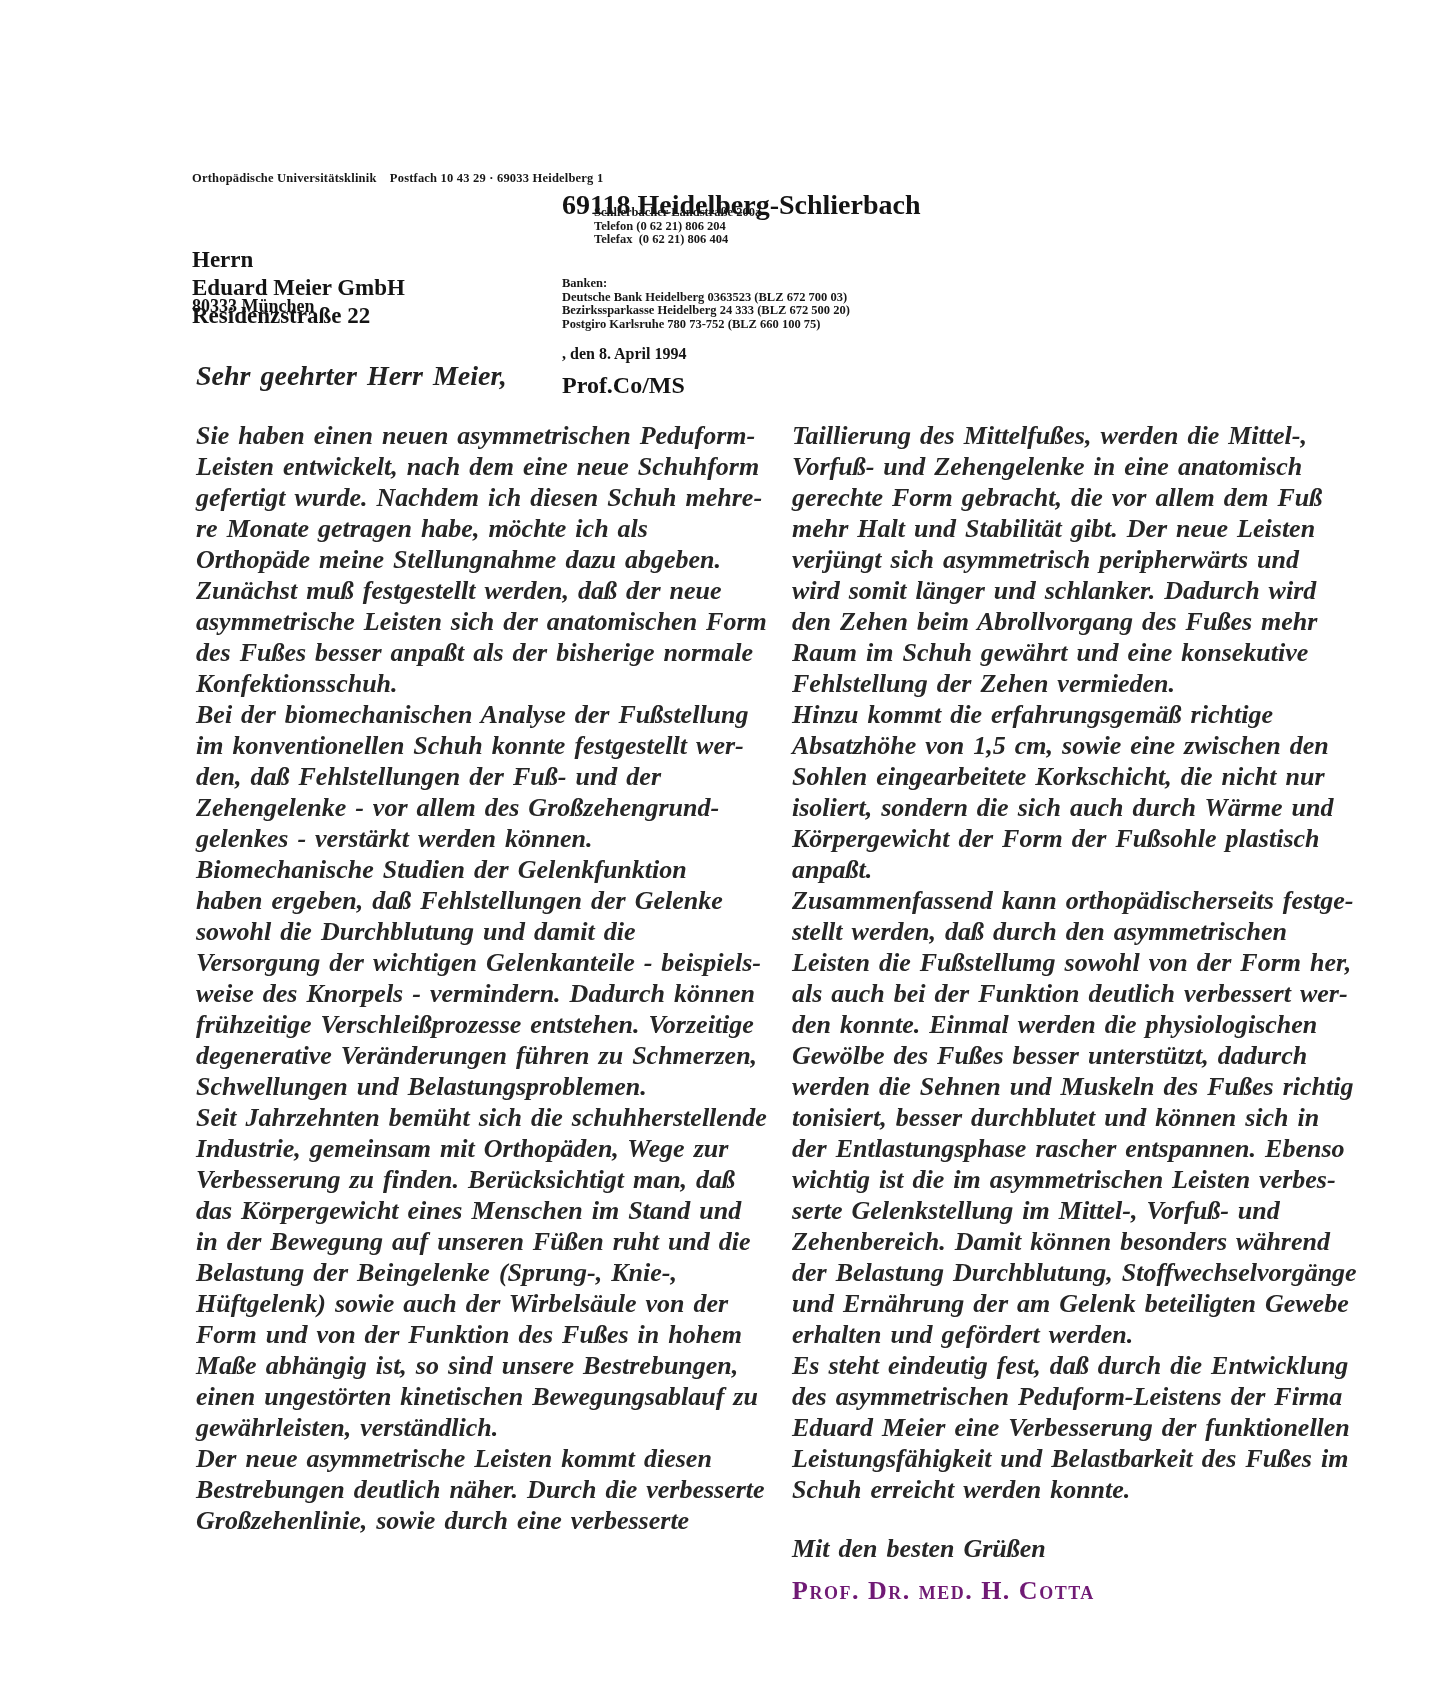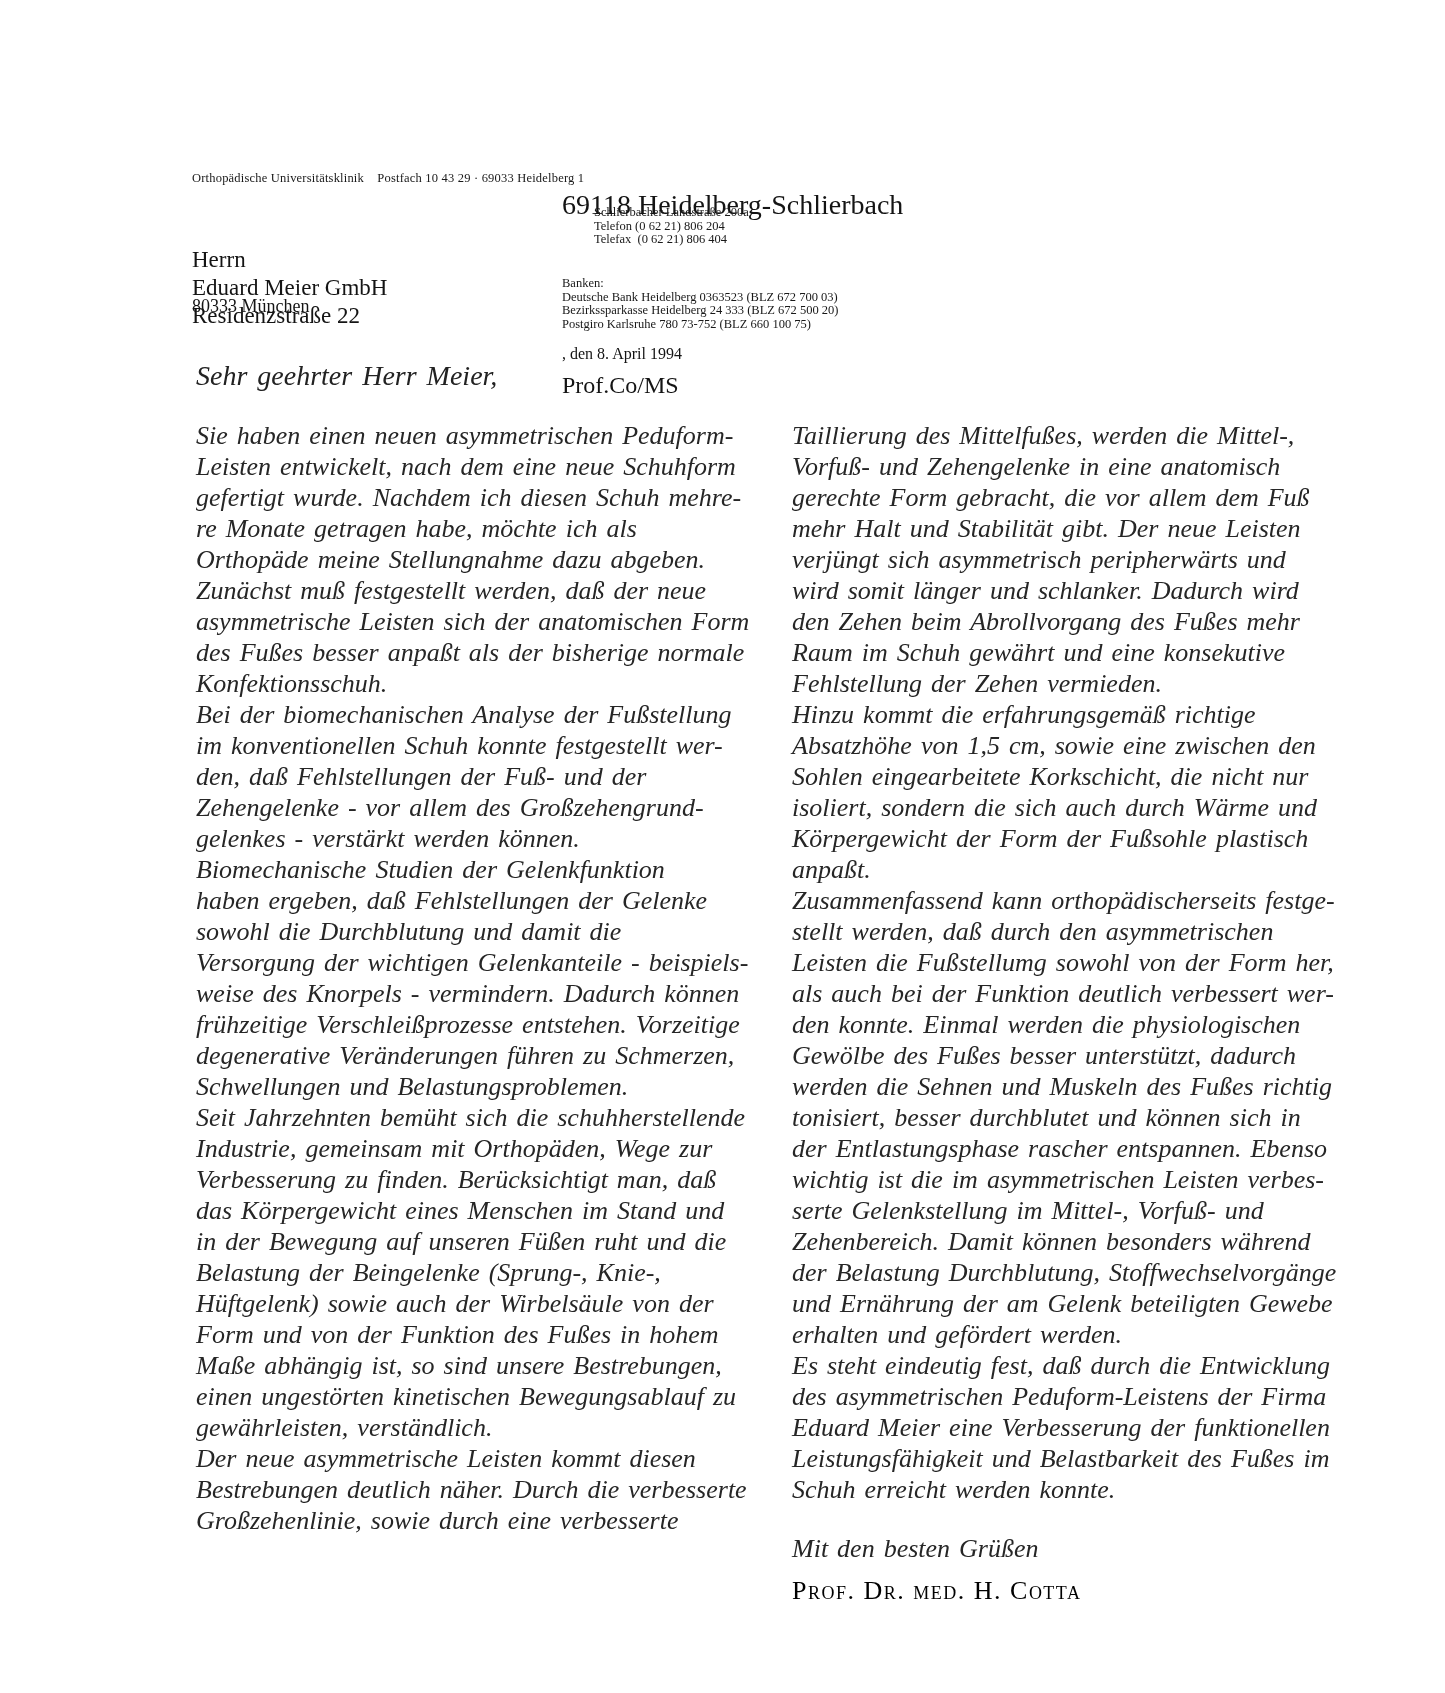--- a/index.html
+++ b/index.html
@@ -8,20 +8,21 @@
     background: #ffffff;
   }
   .page {
     position: relative;
     width: 1445px;
     height: 1693px;
     background: #ffffff;
     font-family: "Liberation Serif", serif;
     color: #1f1f1f;
     overflow: hidden;
+    font-weight: bold;
   }
   .pre { white-space: pre; }
 
   .sender-line {
     position: absolute;
     left: 192px;
     top: 171px;
     font-size: 12.5px;
     letter-spacing: 0.2px;
     color: #181818;
@@ -116,21 +117,21 @@
     font-size: 26px;
     font-style: italic;
     line-height: 42px;
     word-spacing: 2.5px;
   }
   .closing-name, .closing-title {
     font-size: 26px;
     font-variant: small-caps;
     letter-spacing: 1.5px;
     line-height: 42px;
-    color: #000000;
+    color: #701a75;
   }
 </style>
 </head>
 <body>
 
 <div class="page">
 
   <div class="sender-line pre">Orthopädische Universitätsklinik    Postfach 10 43 29 · 69033 Heidelberg 1</div>
 
   <div class="recipient pre">Herrn

